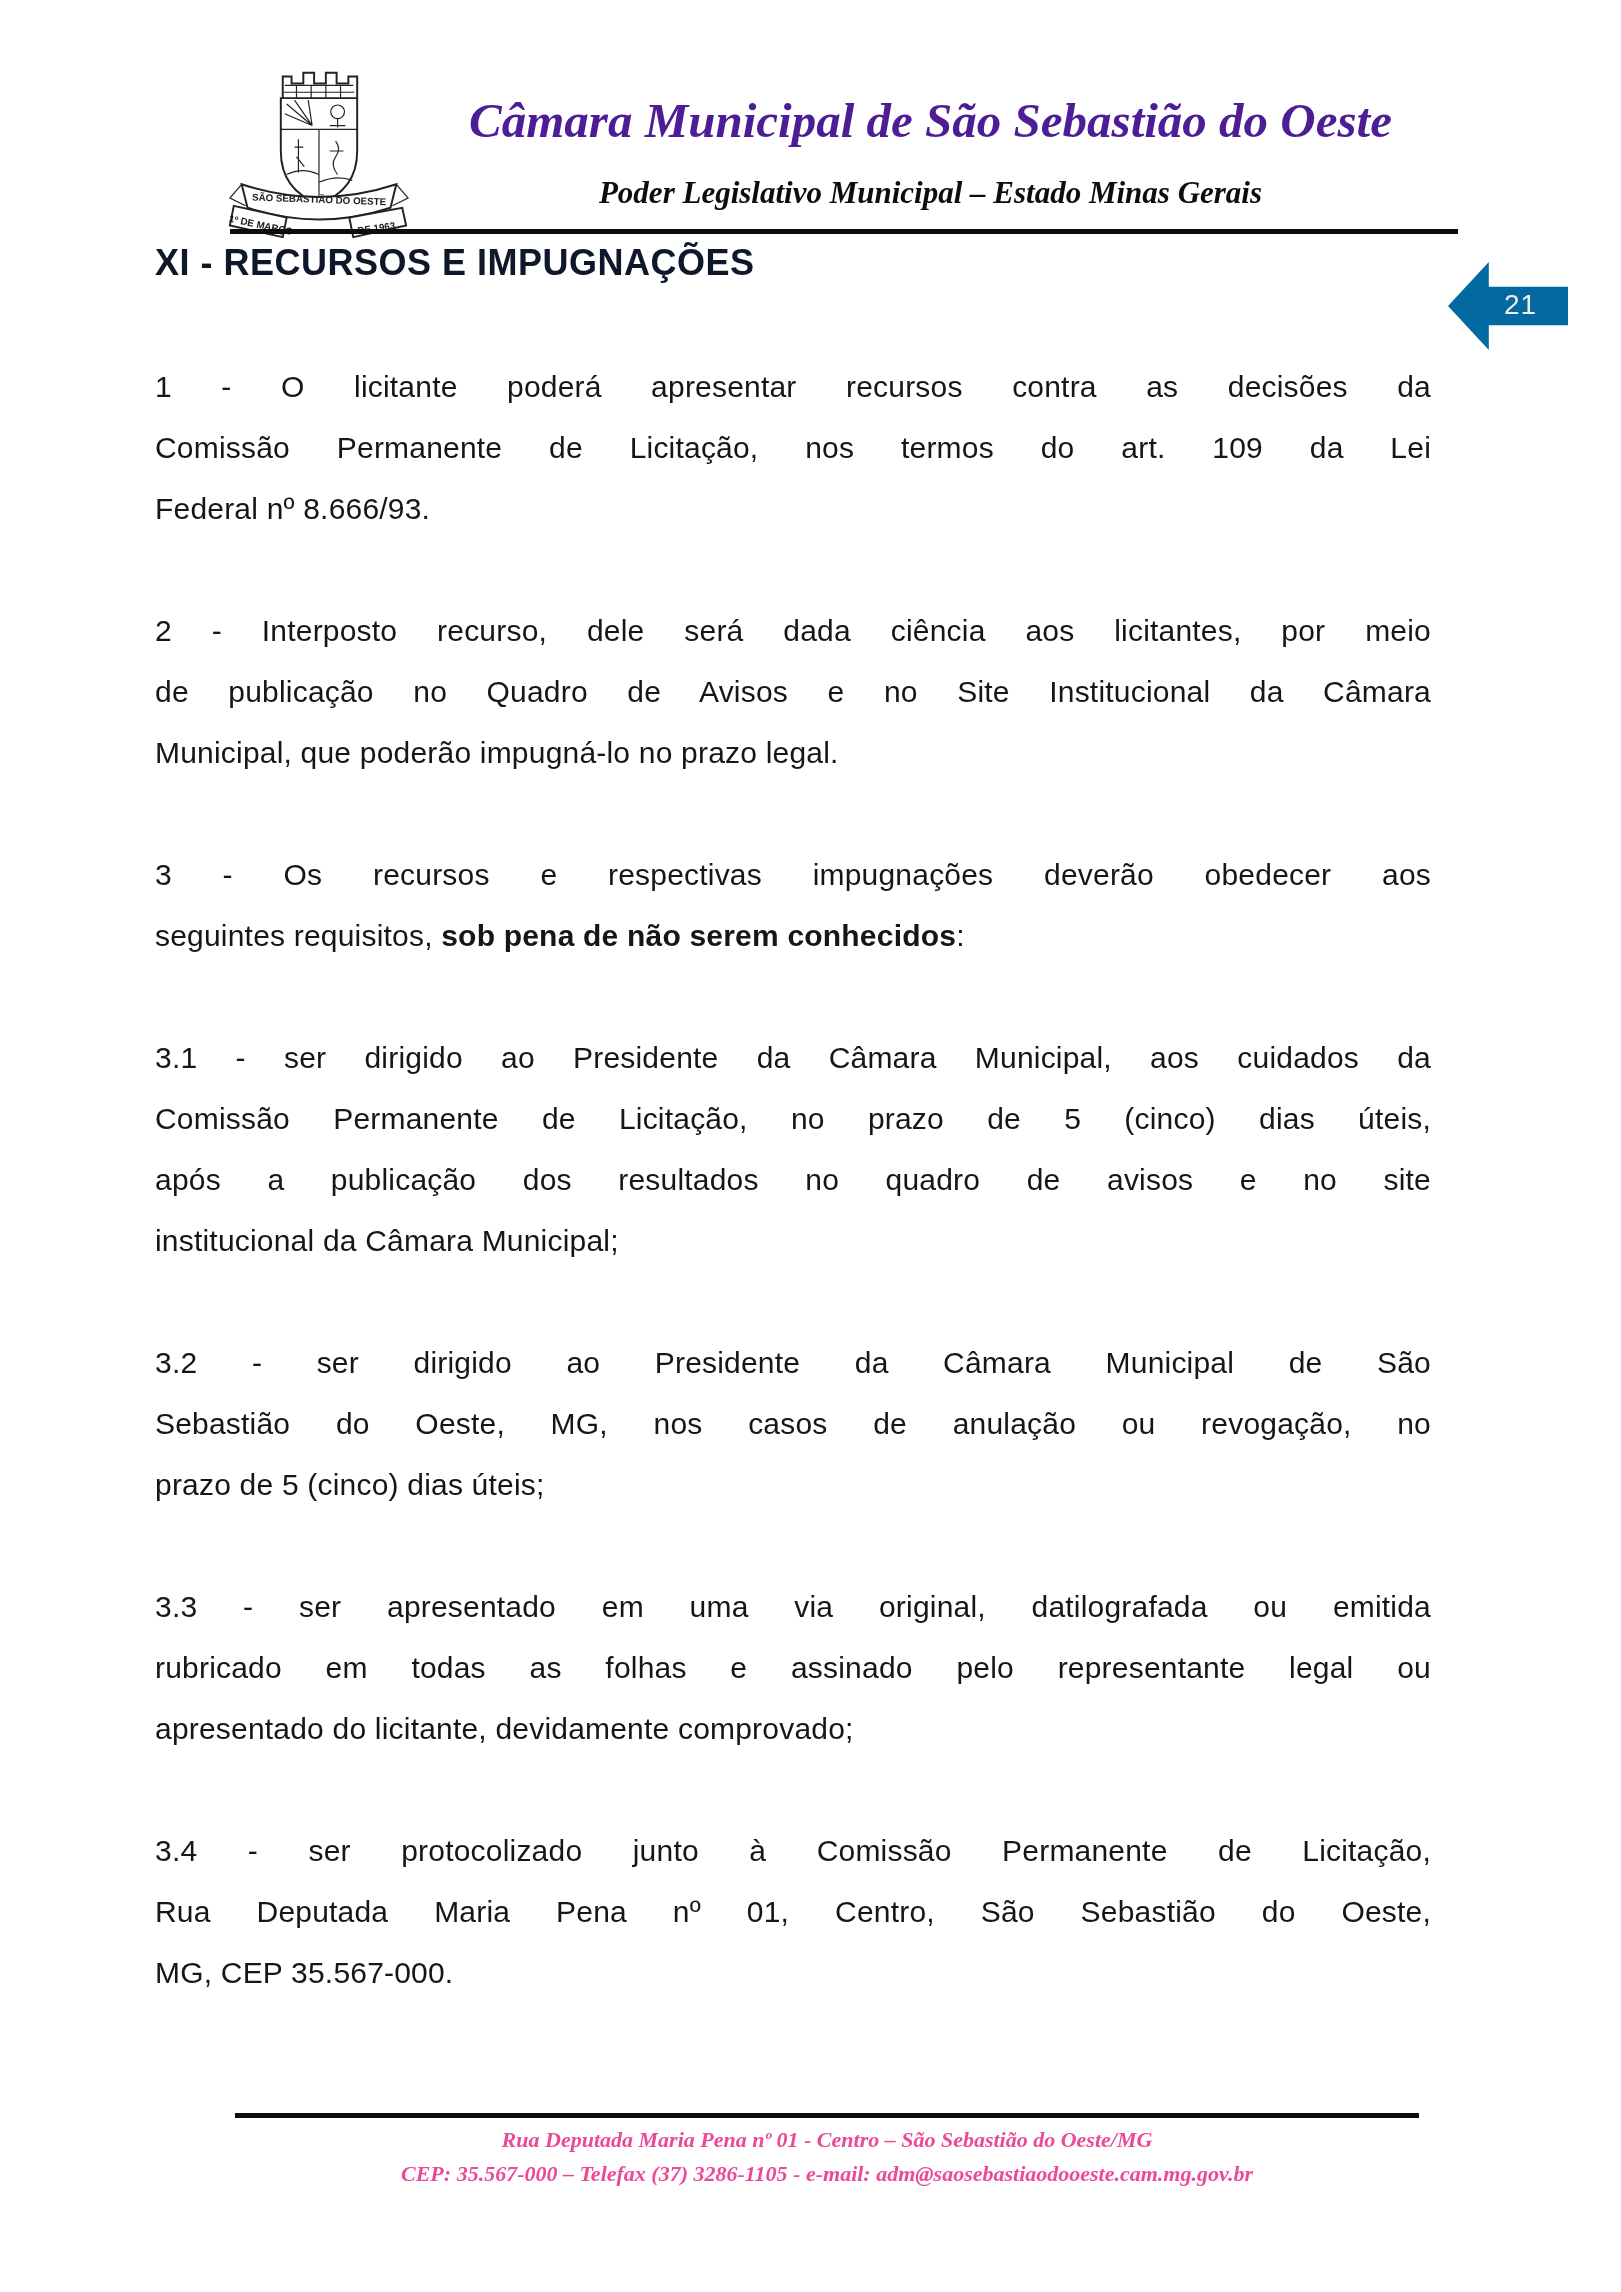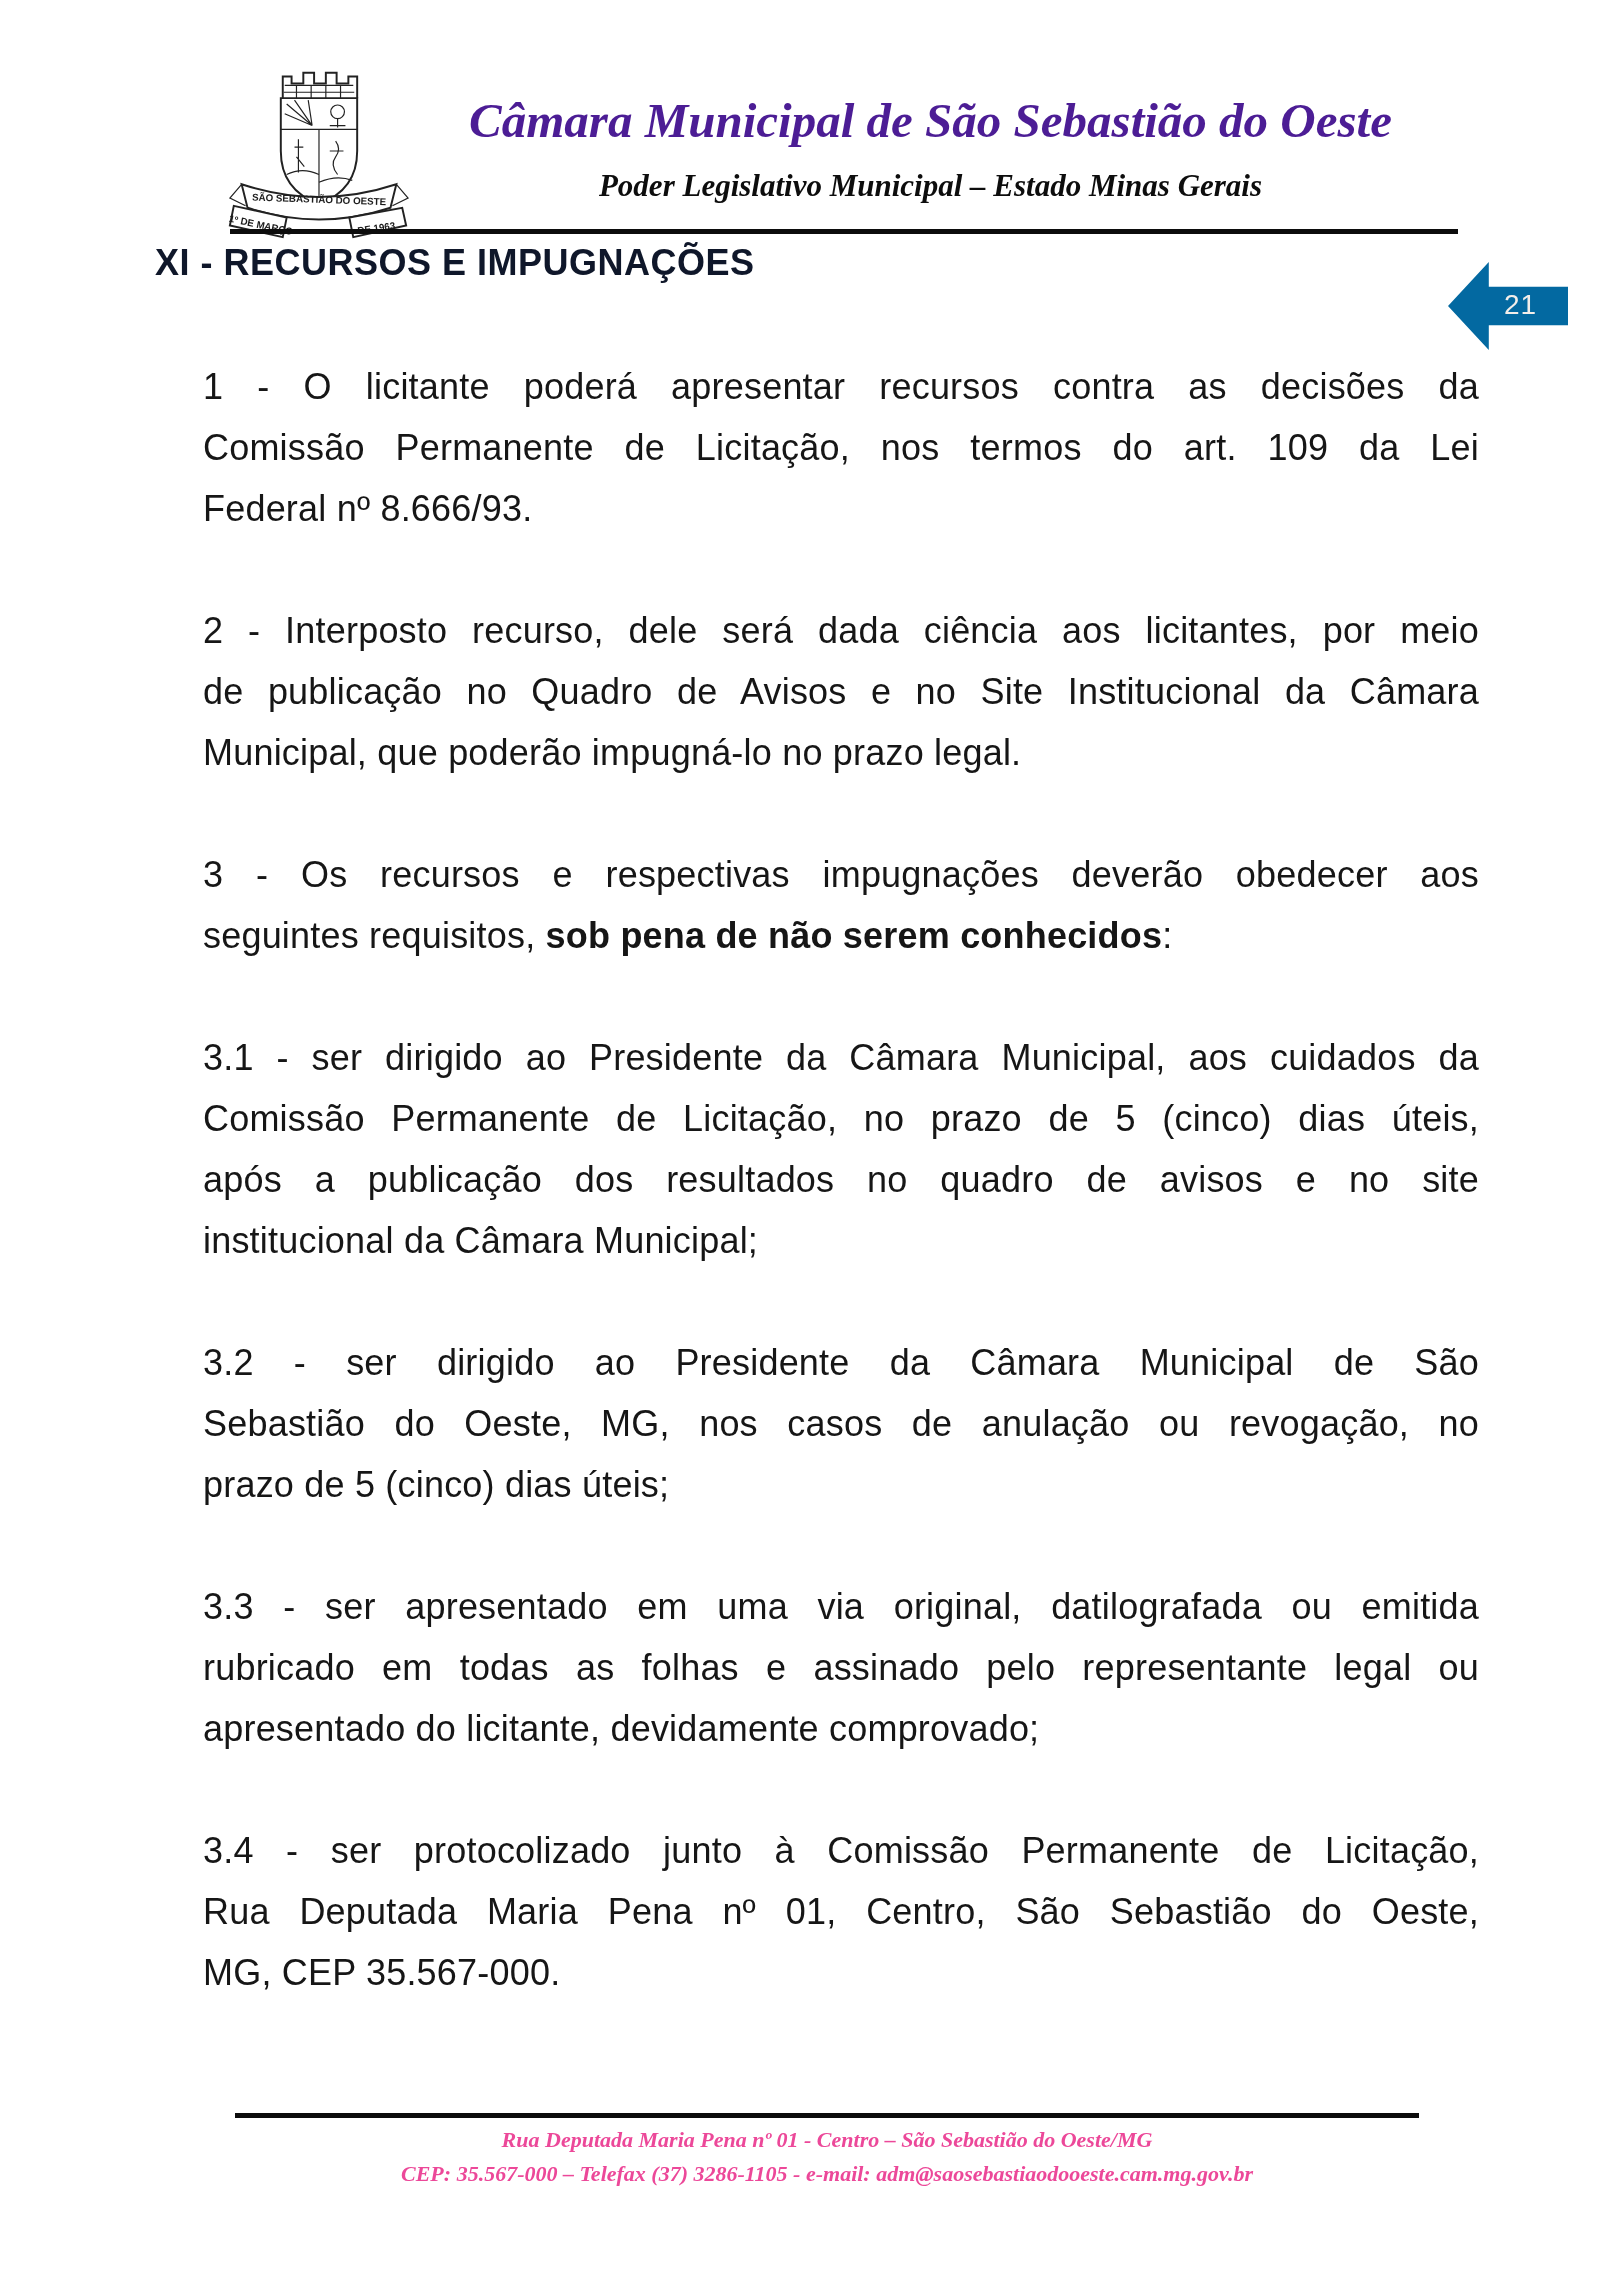--- a/index.html
+++ b/index.html
@@ -12,21 +12,21 @@
 
   
   .crest { position:absolute; left:218px; top:57px; width:201px; height:188px; }
   .header-text { position:absolute; left:421px; top:92px; width:1019px; text-align:center; }
   .header-title {
     font-family:"Liberation Serif", serif; font-style:italic; font-weight:bold;
     font-size:49px; line-height:57px; color:#4c1d95; white-space:nowrap;
   }
   .header-subtitle {
     font-family:"Liberation Serif", serif; font-style:italic; font-weight:bold;
-    font-size:31px; line-height:39px; margin-top:17px; color:#0d0d0d; white-space:nowrap;
+    font-size:31px; line-height:39px; margin-top:24px; color:#0d0d0d; white-space:nowrap;
   }
   .header-rule { position:absolute; left:230px; top:229px; width:1228px; height:4.9px; background:#0c0c0c; }
 
   .section-heading {
     position:absolute; left:155px; top:242px; width:882px;
     font-size:36px; font-weight:bold; letter-spacing:0.5px; color:#0f172a;
   }
 
   
   .page-badge {
@@ -36,21 +36,21 @@
   }
   .page-badge-num {
     position:absolute; left:43px; top:50%; transform:translateY(-52%);
     width:59px; text-align:center;
     color:#f3eeea; font-size:28px; letter-spacing:1px;
   }
 
   
   .doc-body {
     position:absolute; left:155px; top:356px; width:1276px;
-    font-size:36px; line-height:61px; color:#161616; letter-spacing:0.2px;margin-left:48px;
+    font-size:30px; line-height:61px; color:#161616; letter-spacing:0.2px;
   }
   .doc-body p { margin:0 0 61px 0; }
   .jline { text-align:justify; text-align-last:justify; }
   .lline { text-align:left; }
   .b { font-weight:bold; }
 
   
   .footer-rule { position:absolute; left:235px; top:2113px; width:1184px; height:4.9px; background:#0c0c0c; }
   .doc-footer {
     position:absolute; left:235px; top:2123px; width:1184px; text-align:center;

